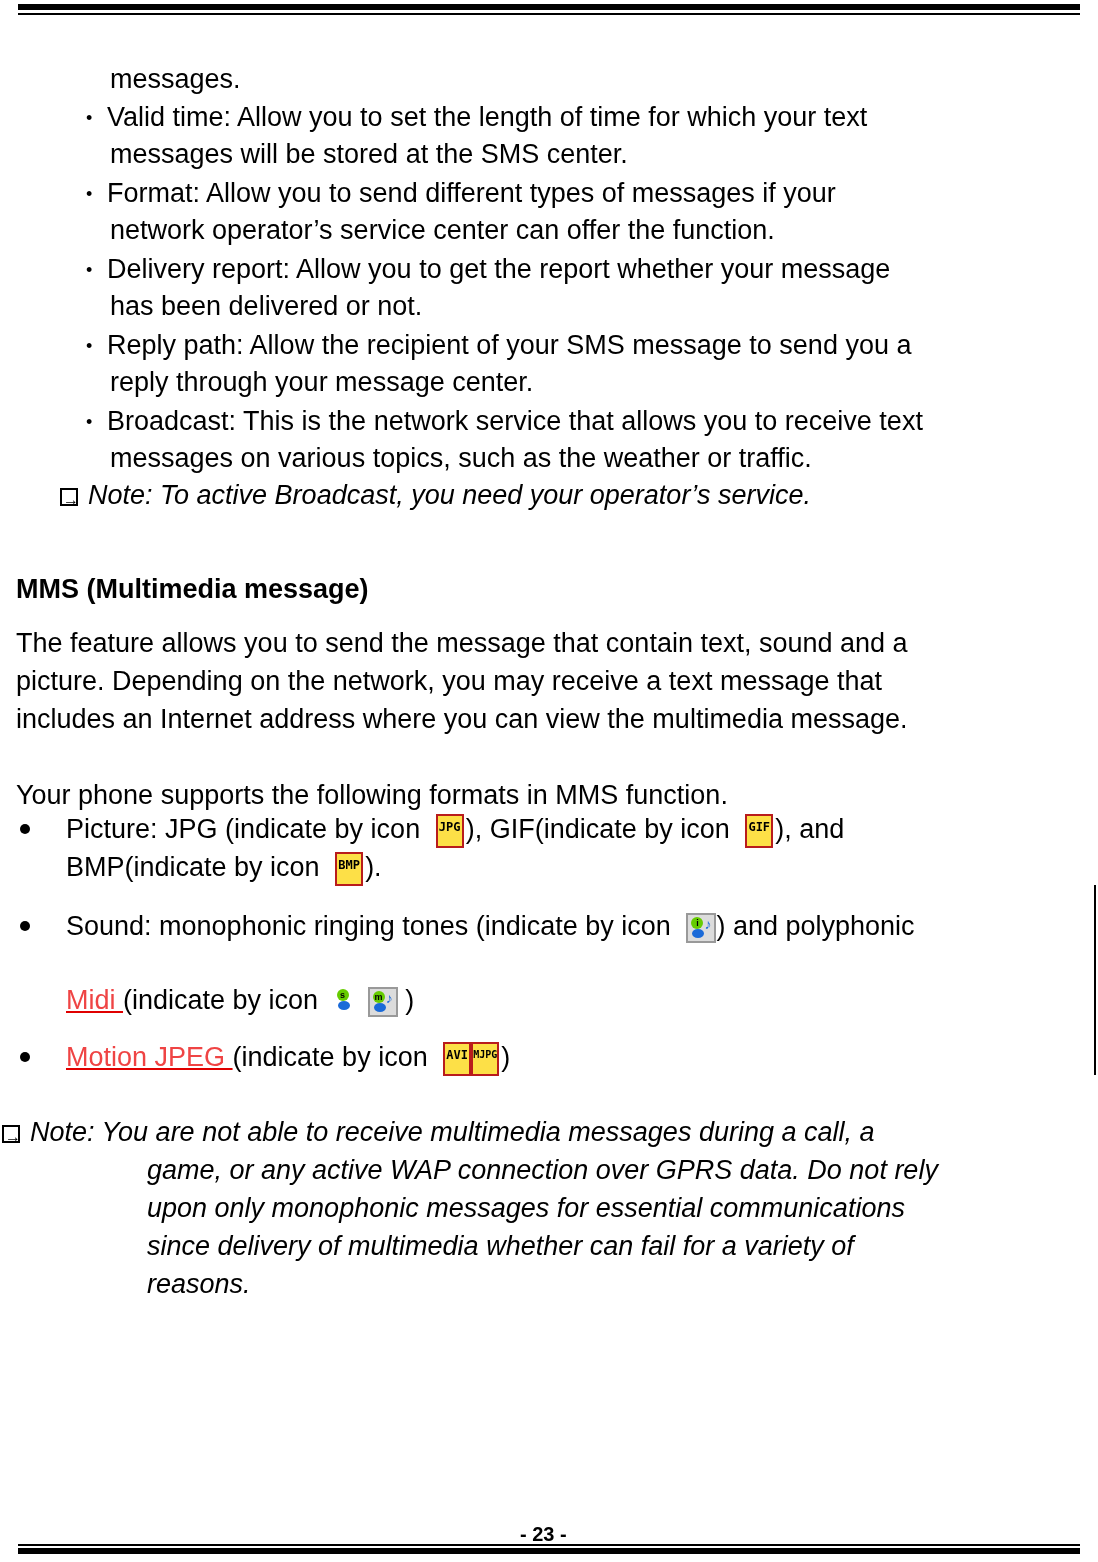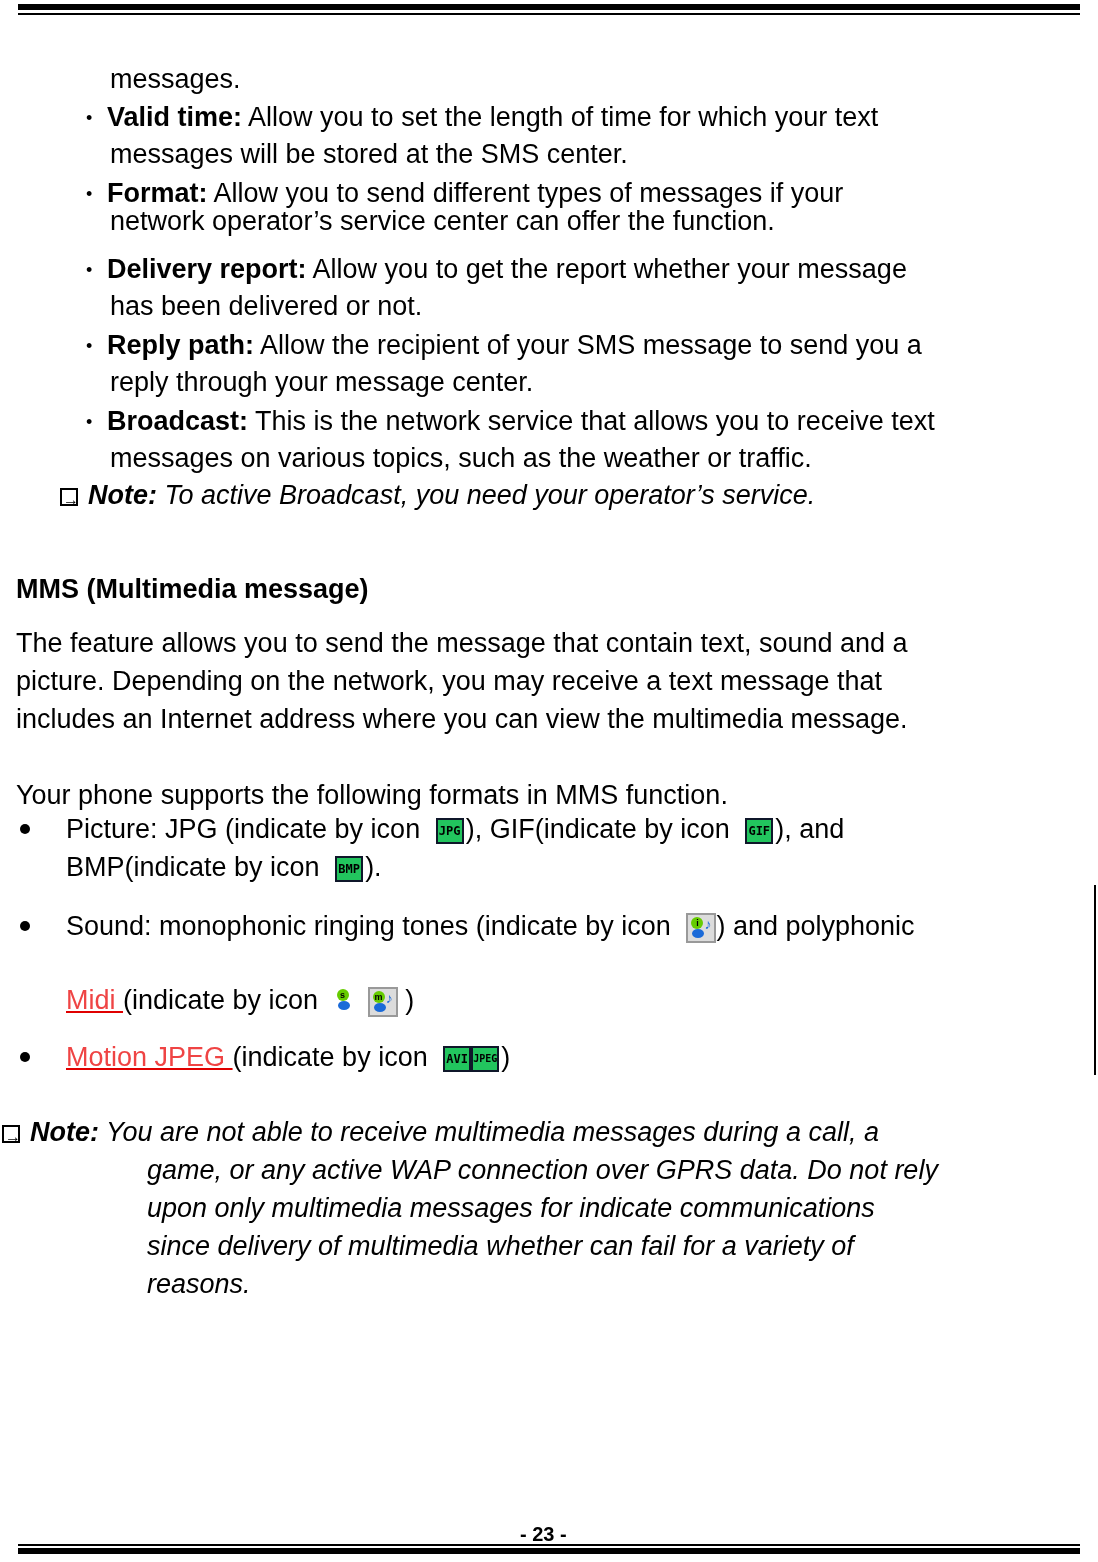--- a/index.html
+++ b/index.html
@@ -4,27 +4,27 @@
 <style>
   html, body { margin:0; padding:0; background:#fff; }
   body { width:1098px; height:1562px; position:relative; overflow:hidden;
          font-family:"Liberation Sans", sans-serif; color:#000; font-size:27px; }
   .rule-top { position:absolute; left:18px; right:18px; top:4px; height:6px; background:#000; }
   .rule-top2 { position:absolute; left:18px; right:18px; top:13px; height:2px; background:#000; }
   .rule-bot { position:absolute; left:18px; right:18px; top:1548px; height:6px; background:#000; }
   .rule-bot2 { position:absolute; left:18px; right:18px; top:1544px; height:2px; background:#000; }
   .abs { position:absolute; white-space:nowrap; line-height:34px; }
   .bullet-dot { position:absolute; font-size:18px; }
-  .b { font-weight:bold; }
+  .b { font-weight:normal; }
   .i { font-style:italic; }
   .red { color:#ef4444; text-decoration:underline; text-decoration-color:#e00000; }
   .note-icon { display:inline-block; width:18px; height:18px; border:2px solid #000; position:relative; vertical-align:middle; margin-right:10px; box-sizing:border-box; }
   .note-icon::after { content:"\2192"; position:absolute; left:1px; top:-7px; font-size:16px; font-weight:bold; }
   .heading { font-weight:bold; font-size:27px; }
-  .fmt-icon { display:inline-block; height:26px; min-width:28px; background:#22c55e; border:2px solid #0f172a; box-sizing:border-box; font-size:12px; font-weight:bold; line-height:22px; text-align:center; vertical-align:middle; margin:0 2px 0 8px; font-family:"DejaVu Sans Mono", monospace; }
+  .fmt-icon { display:inline-block; height:34px; min-width:28px; background:#fde047; border:2px solid #b91c1c; box-sizing:border-box; font-size:12px; font-weight:bold; line-height:22px; text-align:center; vertical-align:middle; margin:0 2px 0 8px; font-family:"DejaVu Sans Mono", monospace; }
   .snd-icon { display:inline-block; width:30px; height:30px; background:#dcdcdc; border:2px solid #999; box-sizing:border-box; vertical-align:middle; position:relative; margin-left:8px; }
   .snd-icon .g { position:absolute; left:3px; top:2px; width:12px; height:12px; border-radius:50%; background:#6c0; font-size:9px; line-height:12px; text-align:center; font-weight:bold; }
   .snd-icon .bl { position:absolute; left:4px; top:14px; width:12px; height:9px; border-radius:50%; background:#1a6ad8; }
   .snd-icon .n { position:absolute; right:3px; top:2px; color:#1a6ad8; font-size:14px; line-height:14px; }
   .dotbig { position:absolute; width:10px; height:10px; border-radius:50%; background:#000; }
   .vline { position:absolute; left:1094px; top:885px; width:2px; height:190px; background:#000; }
 </style>
 </head>
 <body>
 
@@ -35,21 +35,21 @@
 
 <div>
   <div>
     <span class="bullet-dot abs" style="left:86px;top:101px;">•</span>
     <div class="abs" style="left:107px;top:100px;"><span class="b">Valid time:</span><span> Allow you to set the length of time for which your text</span></div>
     <div class="abs" style="left:110px;top:137px;">messages will be stored at the SMS center.</div>
   </div>
   <div>
     <span class="bullet-dot abs" style="left:86px;top:177px;">•</span>
     <div class="abs" style="left:107px;top:176px;"><span class="b">Format:</span><span> Allow you to send different types of messages if your</span></div>
-    <div class="abs" style="left:110px;top:204px;">network operator’s service center can offer the function.</div>
+    <div class="abs" style="left:110px;top:213px;">network operator’s service center can offer the function.</div>
   </div>
   <div>
     <span class="bullet-dot abs" style="left:86px;top:253px;">•</span>
     <div class="abs" style="left:107px;top:252px;"><span class="b">Delivery report:</span><span> Allow you to get the report whether your message</span></div>
     <div class="abs" style="left:110px;top:289px;">has been delivered or not.</div>
   </div>
   <div>
     <span class="bullet-dot abs" style="left:86px;top:329px;">•</span>
     <div class="abs" style="left:107px;top:328px;"><span class="b">Reply path:</span><span> Allow the recipient of your SMS message to send you a</span></div>
     <div class="abs" style="left:110px;top:365px;">reply through your message center.</div>
@@ -91,32 +91,32 @@
     <span>Sound: monophonic ringing tones (indicate by icon </span><span class="snd-icon"><span class="g">i</span><span class="bl"></span><span class="n">♪</span></span><span>) and polyphonic</span>
   </div>
   <div class="abs" style="left:66px;top:983px;">
     <a class="red">Midi </a><span>(indicate by icon </span><span class="snd-icon" style="background:transparent;border:none;width:26px;"><span class="g">s</span><span class="bl"></span></span><span class="snd-icon"><span class="g">m</span><span class="bl"></span><span class="n">♪</span></span><span> )</span>
   </div>
 </div>
 
 <div>
   <div class="dotbig" style="left:20px;top:1052px;"></div>
   <div class="abs" style="left:66px;top:1040px;">
-    <a class="red">Motion JPEG </a><span>(indicate by icon </span><span class="fmt-icon" style="margin-right:0;">AVI</span><span class="fmt-icon" style="margin-left:0;font-size:10px;">JPEG</span><span>)</span>
+    <a class="red">Motion JPEG </a><span>(indicate by icon </span><span class="fmt-icon" style="margin-right:0;">AVI</span><span class="fmt-icon" style="margin-left:0;font-size:10px;">MJPG</span><span>)</span>
   </div>
 </div>
 
 <div class="vline"></div>
 
 <div>
   <div class="abs" style="left:2px;top:1115px;">
     <span class="note-icon"></span><span class="b i">Note:</span><span class="i"> You are not able to receive multimedia messages during a call, a</span>
   </div>
   <div class="abs i" style="left:147px;top:1153px;">game, or any active WAP connection over GPRS data. Do not rely</div>
-  <div class="abs i" style="left:147px;top:1191px;">upon only multimedia messages for indicate communications</div>
+  <div class="abs i" style="left:147px;top:1191px;">upon only monophonic messages for essential communications</div>
   <div class="abs i" style="left:147px;top:1229px;">since delivery of multimedia whether can fail for a variety of</div>
   <div class="abs i" style="left:147px;top:1267px;">reasons.</div>
 </div>
 
 <div class="abs" style="left:520px;top:1522px;font-size:20px;line-height:24px;font-weight:bold;">- 23 -</div>
 
 <div class="rule-bot2"></div>
 <div class="rule-bot"></div>
 
 </body></html>

